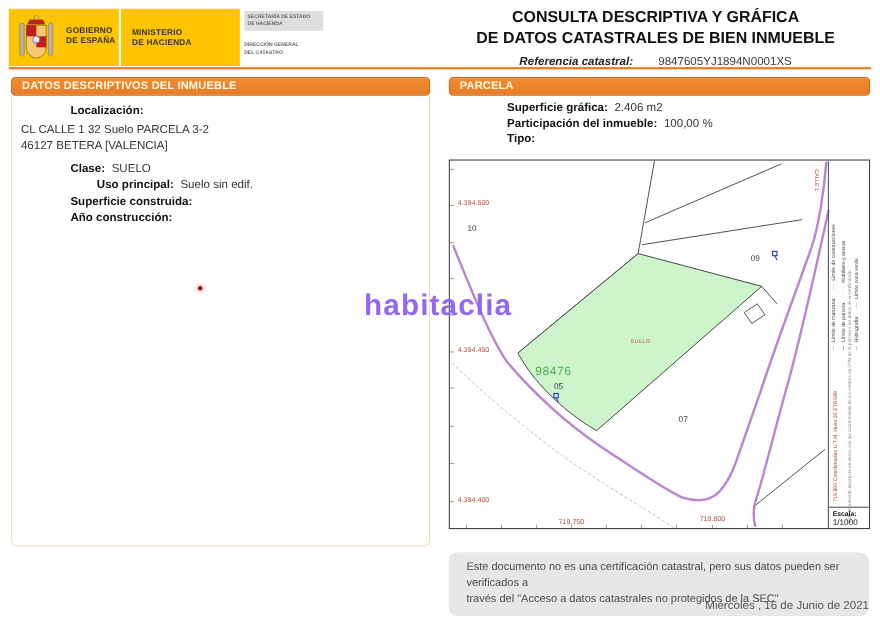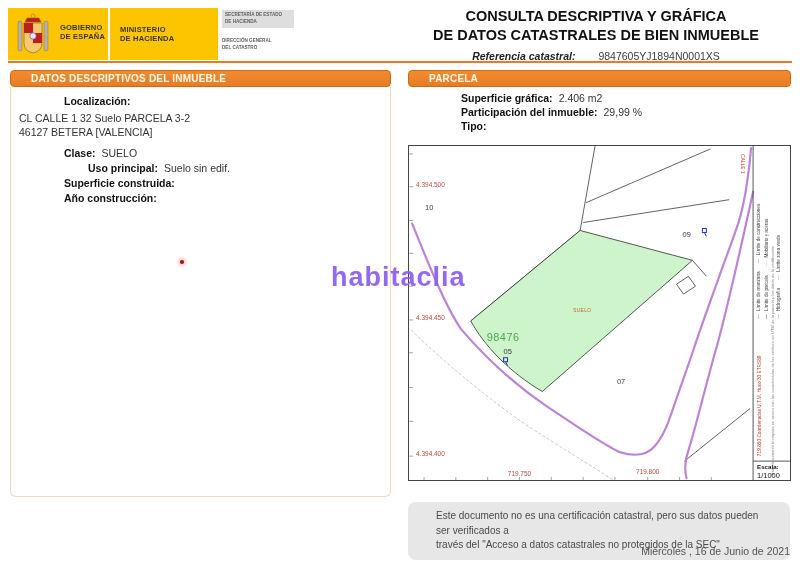--- a/index.html
+++ b/index.html
@@ -19,21 +19,21 @@
 
   #titleblock{left:400px;top:7px;width:392px;text-align:center;}
   #titleblock .t{font-size:14.5px;font-weight:bold;color:#111;line-height:1.32;}
   #refrow{margin-top:5px;font-size:10.5px;color:#222;}
   #refrow .lbl{font-weight:bold;font-style:italic;}
   #refrow .val{margin-left:20px;color:#3c3c3c;}
 
   
   .secbar{height:17px;background:linear-gradient(#f08c30,var(--accent));border:1px solid #cf6a12;
           border-radius:4px;color:#fffbe8;font-size:10px;font-weight:bold;
-          line-height:16px;padding-left:20px;letter-spacing:.2px;box-sizing:border-box;}
+          line-height:16px;padding-left:9px;letter-spacing:.2px;box-sizing:border-box;}
   #bar-left{left:10px;top:70px;width:381px;}
   #bar-right{left:408px;top:70px;width:383px;}
   #leftbox{left:10px;top:87px;width:381px;height:410px;border:1px solid #f3d8bd;border-top:none;
            border-radius:0 0 6px 6px;box-sizing:border-box;}
 
   .row{position:absolute;font-size:10.5px;color:#333;}
   .row b{color:#111;padding-left:47px;}
   .small-gap{margin-left:6px;}
 
   
@@ -56,21 +56,21 @@
   .bluemark{stroke:var(--marker_blue);stroke-width:1;fill:none;}
 
   
   #wmark{left:331px;top:262px;font-size:27px;font-weight:bold;color:#8b5cf6;
          letter-spacing:1px;z-index:6;opacity:.92;}
   #reddot{left:180px;top:260px;width:4px;height:4px;border-radius:50%;
           background:#8a1a10;box-shadow:0 0 3px 2px rgba(240,150,150,.5);}
 
   
   #footnote{left:408px;top:502px;width:382px;box-sizing:border-box;background:#e7e7e7;
-            border-radius:8px;padding:7px 28px;font-size:10px;color:#4a4a4a;line-height:1.45;}
+            border-radius:8px;padding:7px 16px;font-size:10px;color:#4a4a4a;line-height:1.45;}
   #docdate{left:500px;top:545px;width:290px;text-align:right;font-size:10.5px;color:#555;}
 </style>
 </head>
 <body>
 
 <div id="page">
 
   <div class="abs" id="banner">
     <svg id="coat" width="34" height="46" viewBox="0 0 34 46">
       <rect x="2" y="9" width="4" height="30" rx="2" fill="#b9b0a0" stroke="#8d7f66" stroke-width=".6"></rect>
@@ -130,21 +130,21 @@
   <div class="row" style="left:17px;top:192px;">
     <b>Año construcción:</b><span class="small-gap"></span>
   </div>
 
   <div class="abs secbar" id="bar-right">PARCELA</div>
 
   <div class="row" style="left:414px;top:92px;">
     <b>Superficie gráfica:</b><span class="small-gap">2.406 m2</span>
   </div>
   <div class="row" style="left:414px;top:106px;">
-    <b>Participación del inmueble:</b><span class="small-gap">29,99 %</span>
+    <b>Participación del inmueble:</b><span class="small-gap">100,00 %</span>
   </div>
   <div class="row" style="left:414px;top:120px;">
     <b>Tipo:</b><span class="small-gap"></span>
   </div>
 
   <div class="abs" id="mapbox">
     <svg width="381" height="334" viewBox="0 0 383 336">
 
       <g>
         <line class="tick" x1="0" y1="8" x2="4" y2="8"></line>

